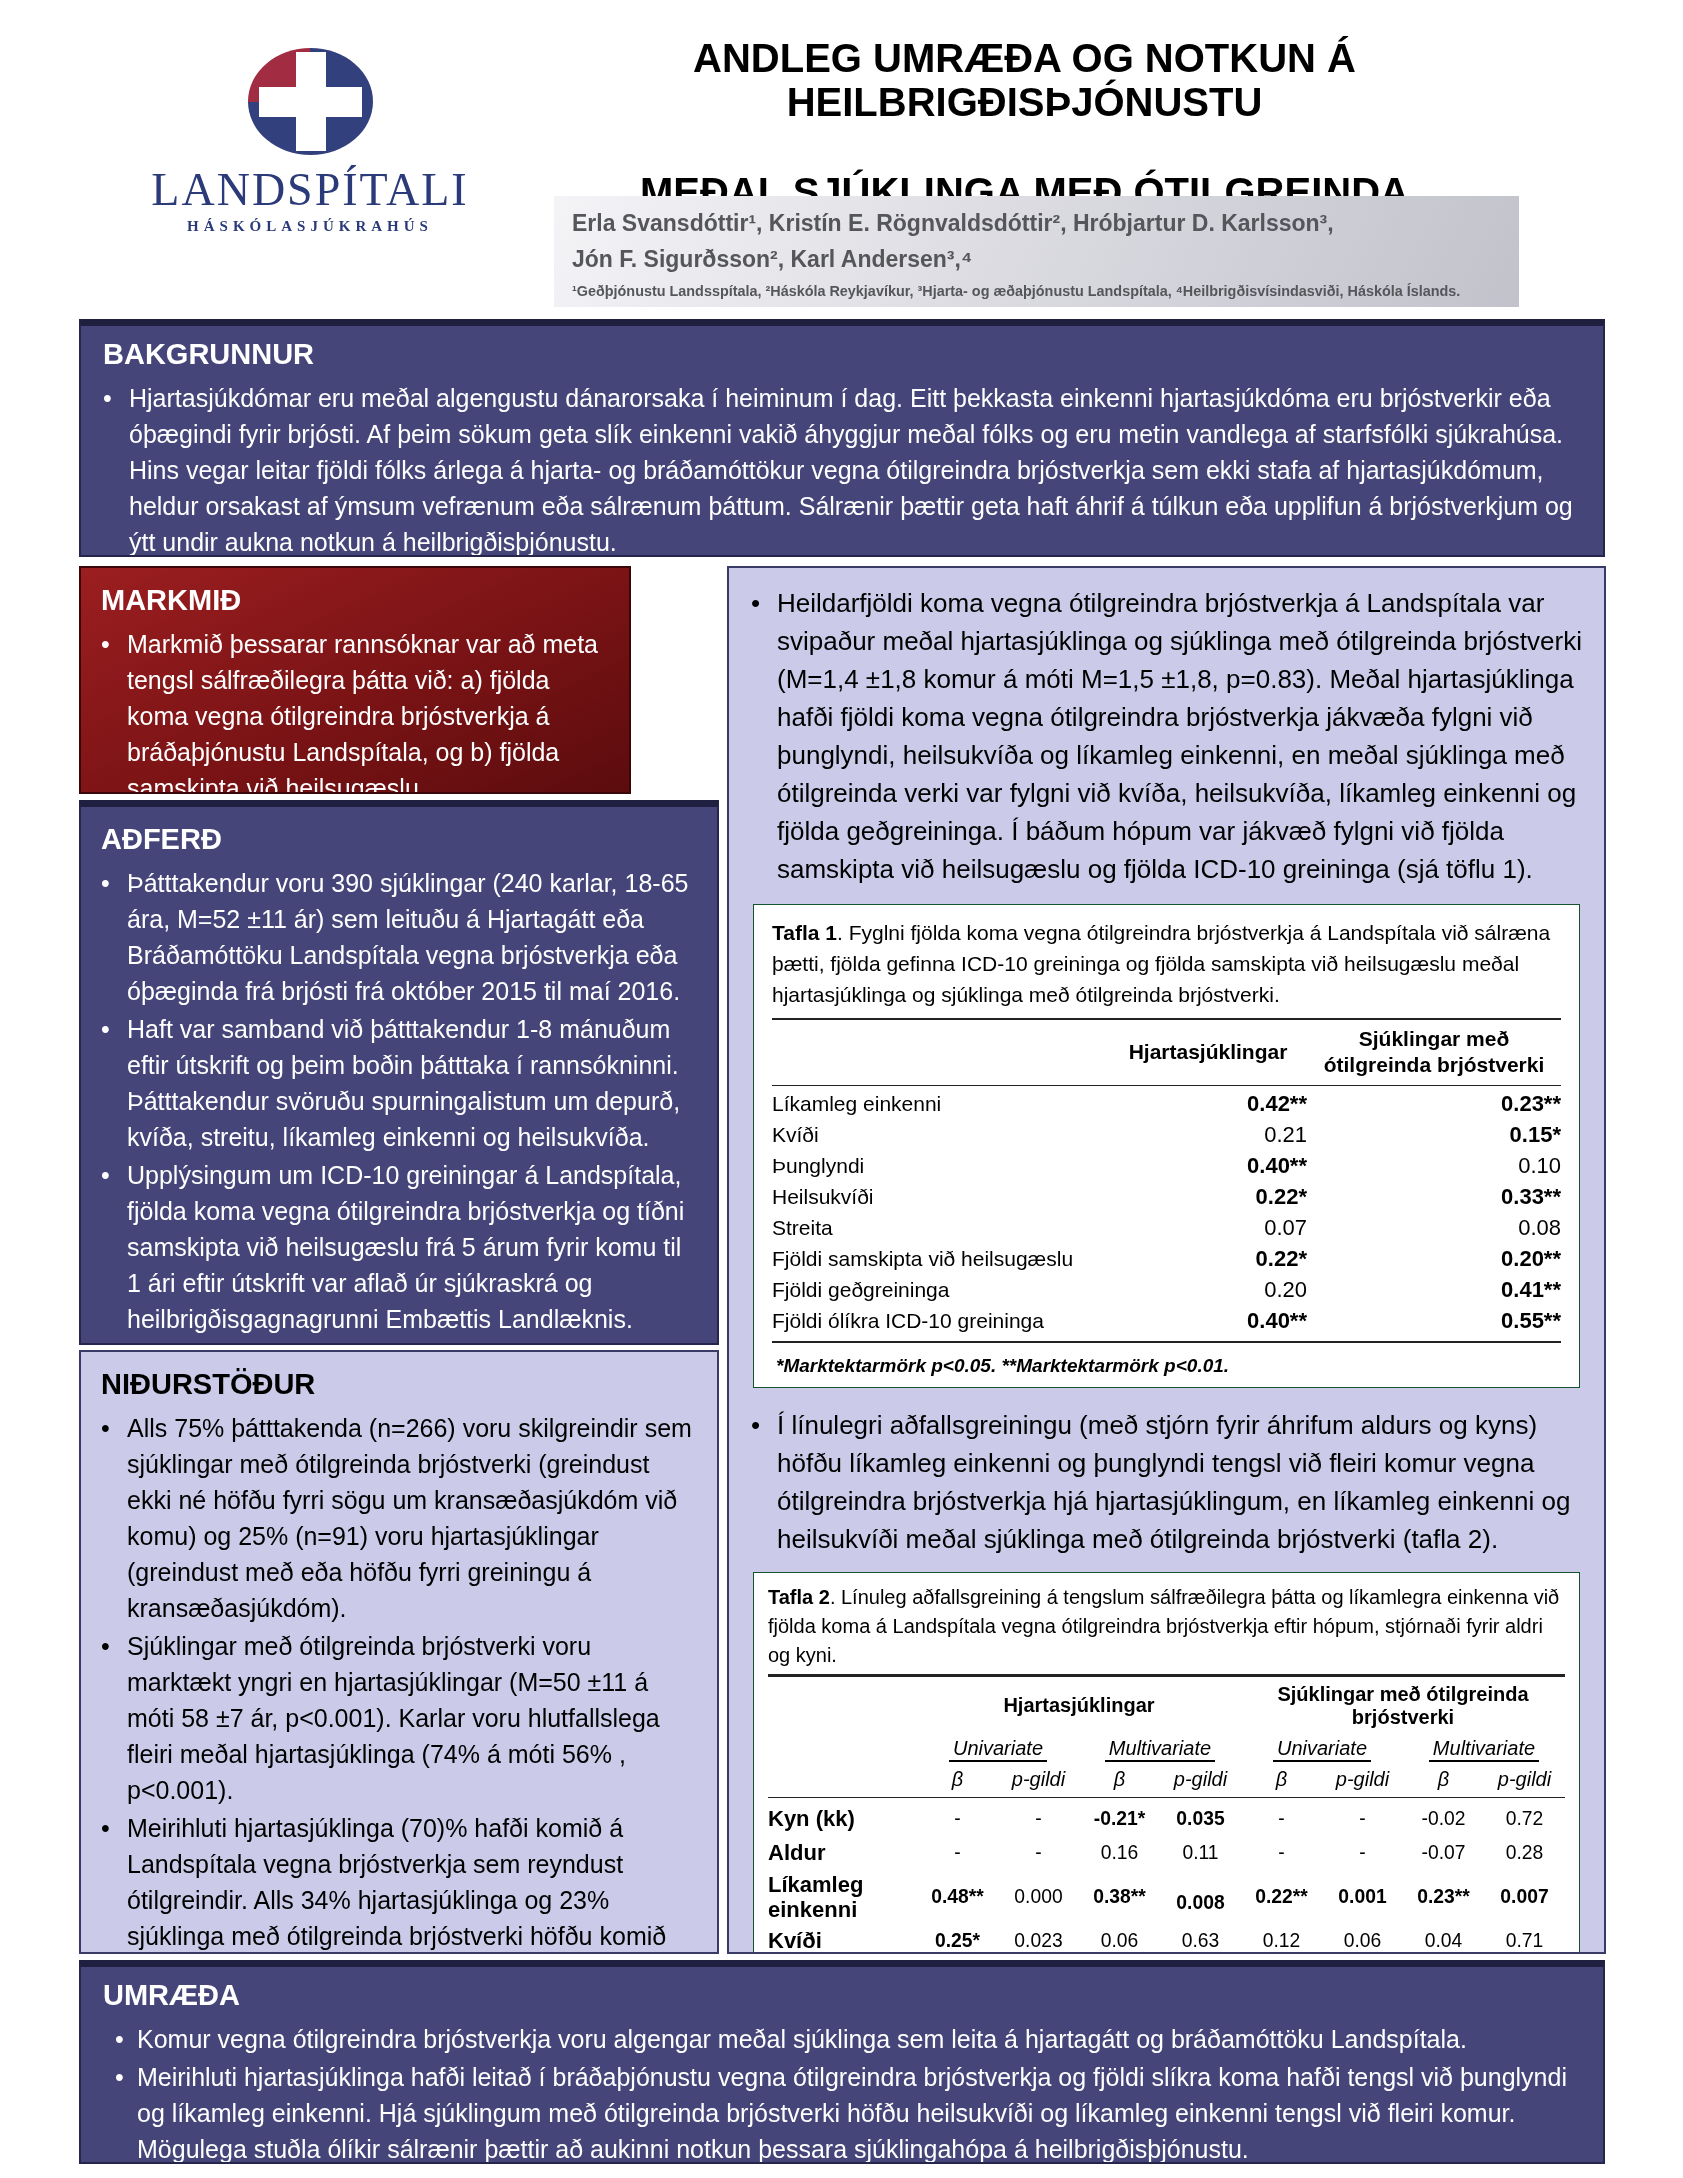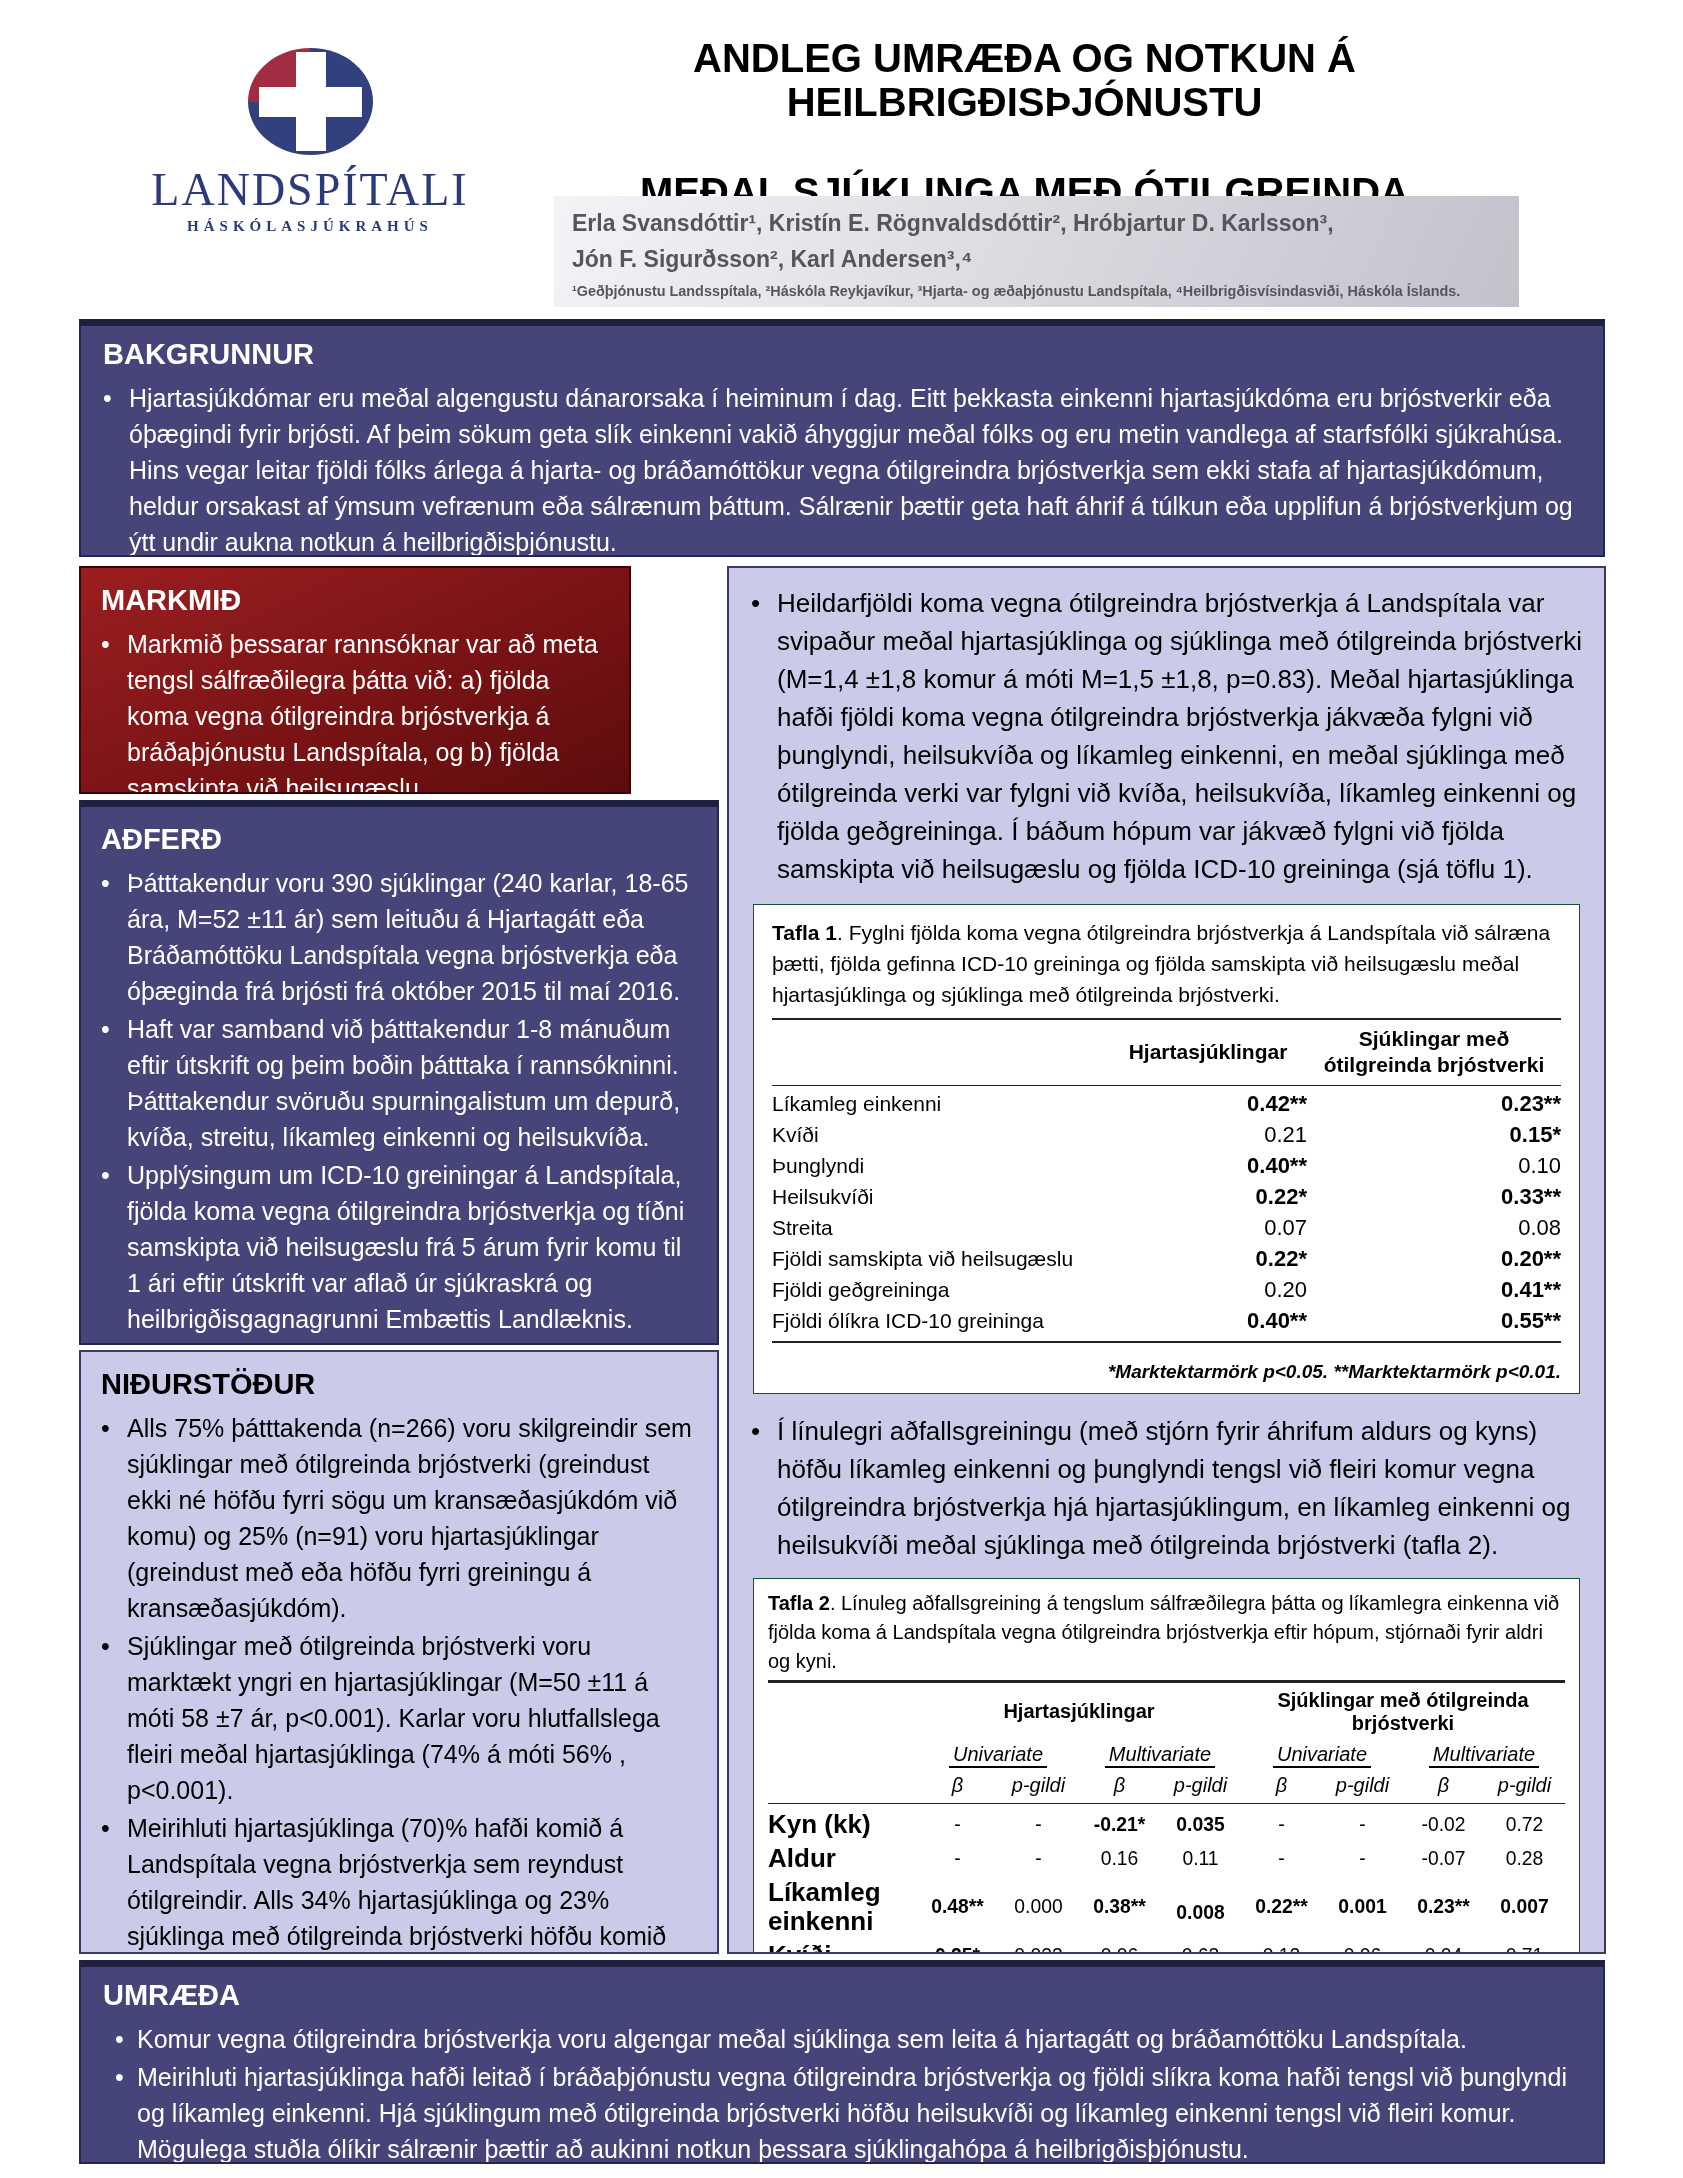--- a/index.html
+++ b/index.html
@@ -66,31 +66,31 @@
   #tafla2-box{margin:14px 2px 0 2px;padding:10px 14px 8px 14px;}
   .cap{font-size:21px;line-height:31px;margin:0 0 8px 0;}
   .cap b{font-weight:bold;}
   .t1grid{display:grid;grid-template-columns:337px 198px 1fr;align-items:center;}
   .t1head{border-top:2px solid #222;border-bottom:1.5px solid #222;padding:6px 0;}
   .t1head .ch{font-weight:bold;font-size:21px;text-align:center;line-height:1.25;}
   .t1row{min-height:31px;}
   .t1row .lbl{font-size:21px;}
   .t1row .val{font-size:22px;text-align:right;}
   .t1body{border-bottom:2.5px solid #222;padding:3px 0 4px 0;}
-  .fn{font-size:19px;font-style:italic;font-weight:bold;margin:18px 0 2px 4px;text-align:right;}
+  .fn{font-size:19px;font-style:italic;font-weight:bold;margin:12px 0 2px 4px;}
 
   .t2grid{display:grid;grid-template-columns:149px repeat(8,1fr);align-items:center;}
   .t2groups{border-top:1.5px solid #222;padding-top:6px;}
   .t2g{font-weight:bold;font-size:20px;text-align:center;}
   .t2s{text-align:center;padding:8px 0 2px 0;}
   .t2s span{font-style:italic;font-size:20px;border-bottom:2px solid #000;padding:0 4px 1px 4px;}
   .t2ch{text-align:center;font-style:italic;font-size:20px;padding:6px 0;}
   .t2body{border-top:1.5px solid #222;border-bottom:2.5px solid #222;padding:4px 0;}
   .t2row{min-height:34px;}
-  .t2row .t2lbl{font-weight:bold;font-size:26px;line-height:1.15;padding:2px 0;}
+  .t2row .t2lbl{font-weight:bold;font-size:22px;line-height:1.15;padding:2px 0;}
   .t2row .t2c{font-size:19.3px;text-align:center;}
   .t2caprule{border-bottom:2px solid #222;margin:4px 0 0 0;}
 </style>
 </head>
 <body>
 
 <div>
   <div class="logo">
     <div class="logo-mark">
       <div class="logo-ellipse"></div>

